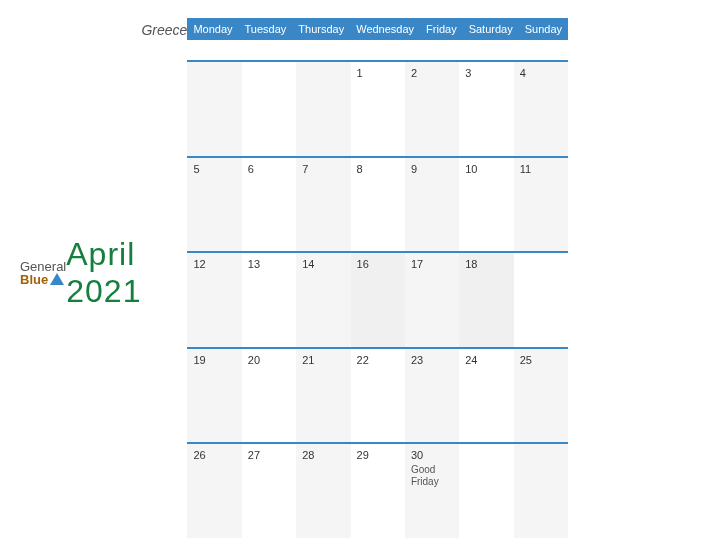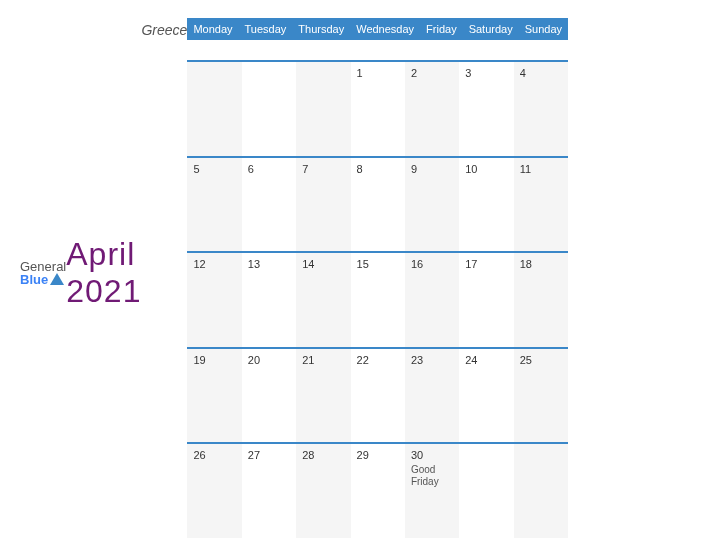--- a/index.html
+++ b/index.html
@@ -31,37 +31,37 @@
       align-items: flex-start;
       line-height: 1;
     }
     .logo-general {
       font-size: 13px;
       color: #555;
       font-weight: normal;
     }
     .logo-blue {
       font-size: 13px;
-      color: #3b82f6;
+      color: #a16207;
       font-weight: bold;
       display: flex;
       align-items: center;
     }
     .logo-triangle {
       width: 0;
       height: 0;
       border-left: 7px solid transparent;
       border-right: 7px solid transparent;
       border-bottom: 12px solid #3a87c8;
       margin-left: 2px;
       margin-bottom: 1px;
     }
     .month-title {
       font-size: 32px;
-      color: #701a75;
+      color: #15803d;
       font-weight: normal;
       letter-spacing: 1px;
     }
     .country {
       font-size: 14px;
       color: #555;
       font-weight: normal;
       align-self: flex-start;
       margin-top: 4px;
       font-style: italic;
@@ -207,23 +207,20 @@
       <div class="cal-week">
         <div class="cal-cell col-1">
             <span class="day-num">12</span>
           </div>
         <div class="cal-cell col-2">
             <span class="day-num">13</span>
           </div>
         <div class="cal-cell col-3">
             <span class="day-num">14</span>
           </div>
-        <div class="cal-cell col-4">
-            <span class="day-num">15</span>
-          </div>
         <div class="cal-cell col-5">
             <span class="day-num">16</span>
           </div>
         <div class="cal-cell col-6">
             <span class="day-num">17</span>
           </div>
         <div class="cal-cell col-7">
             <span class="day-num">18</span>
           </div>
       </div>

